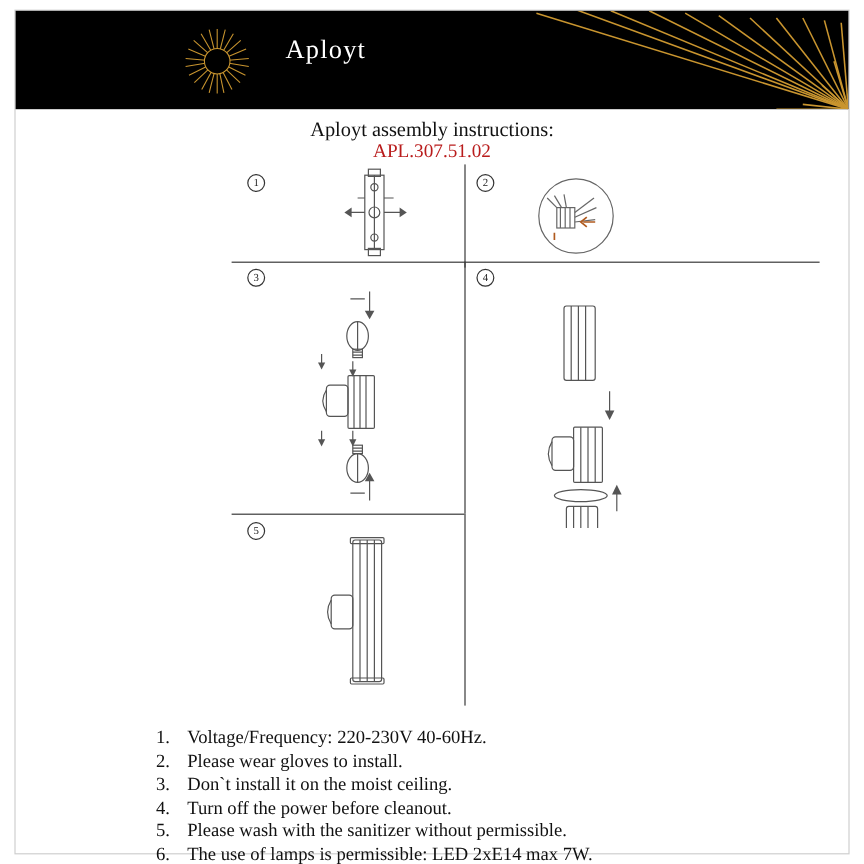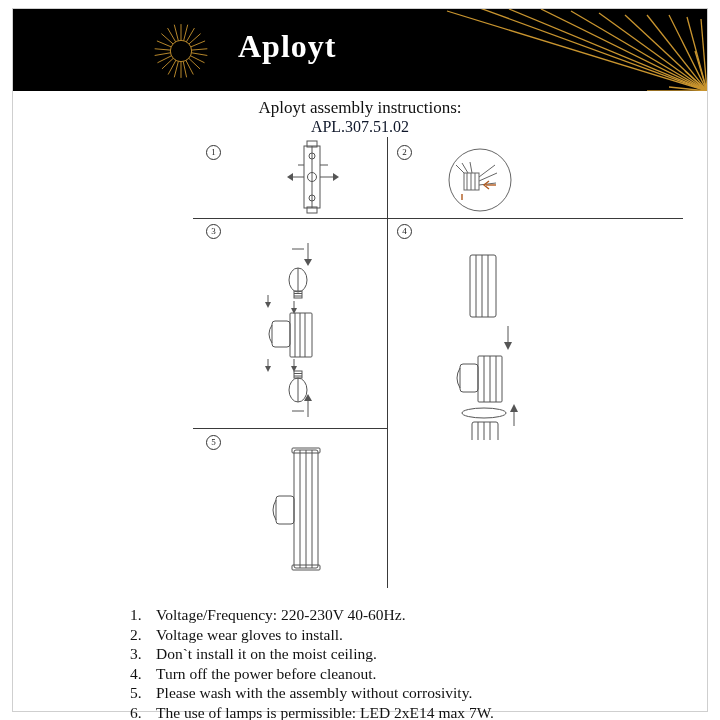--- a/index.html
+++ b/index.html
@@ -45,24 +45,24 @@
     position: absolute;
     right: 0; top: 0;
     width: 270px;
     height: 82px;
     overflow: hidden;
   }
   .brand {
     position: absolute;
     left: 225px; top: 19px;
     font-family: "Liberation Serif", serif;
-    font-size: 32px;
+    font-size: 22px;
     letter-spacing: 1px;
     color: #ffffff;
-    font-weight: 700;
+    font-weight: 400;
   }
   .sunburst {
     position: absolute;
     left: 140px; top: 14px;
     width: 56px; height: 56px;
   }
 
   
   .title-block {
     position: absolute;
@@ -71,21 +71,21 @@
     text-align: center;
   }
   .title-main {
     font-family: "Liberation Serif", serif;
     font-size: 17px;
     color: #111111;
   }
   .title-model {
     font-family: "Liberation Serif", serif;
     font-size: 16px;
-    color: #0f172a;
+    color: #b91c1c;
     margin-top: 0;
   }
 
   
   .diagram {
     position: absolute;
     left: 13px; top: 135px;
     width: 694px;
     height: 455px;
   }
@@ -343,33 +343,33 @@
   </div>
 
   <div class="notes">
 
     <div class="note-row">
       <span class="note-idx">1.</span>
       <span class="note-text">Voltage/Frequency: 220-230V 40-60Hz.</span>
     </div>
     <div class="note-row">
       <span class="note-idx">2.</span>
-      <span class="note-text">Voltage wear gloves to install.</span>
+      <span class="note-text">Please wear gloves to install.</span>
     </div>
     <div class="note-row">
       <span class="note-idx">3.</span>
       <span class="note-text">Don`t install it on the moist ceiling.</span>
     </div>
     <div class="note-row">
       <span class="note-idx">4.</span>
       <span class="note-text">Turn off the power before cleanout.</span>
     </div>
     <div class="note-row">
       <span class="note-idx">5.</span>
-      <span class="note-text">Please wash with the assembly without corrosivity.</span>
+      <span class="note-text">Please wash with the sanitizer without permissible.</span>
     </div>
     <div class="note-row">
       <span class="note-idx">6.</span>
       <span class="note-text">The use of lamps is permissible: LED 2xE14 max 7W.</span>
     </div>
 
   </div>
 
 </div>
 

